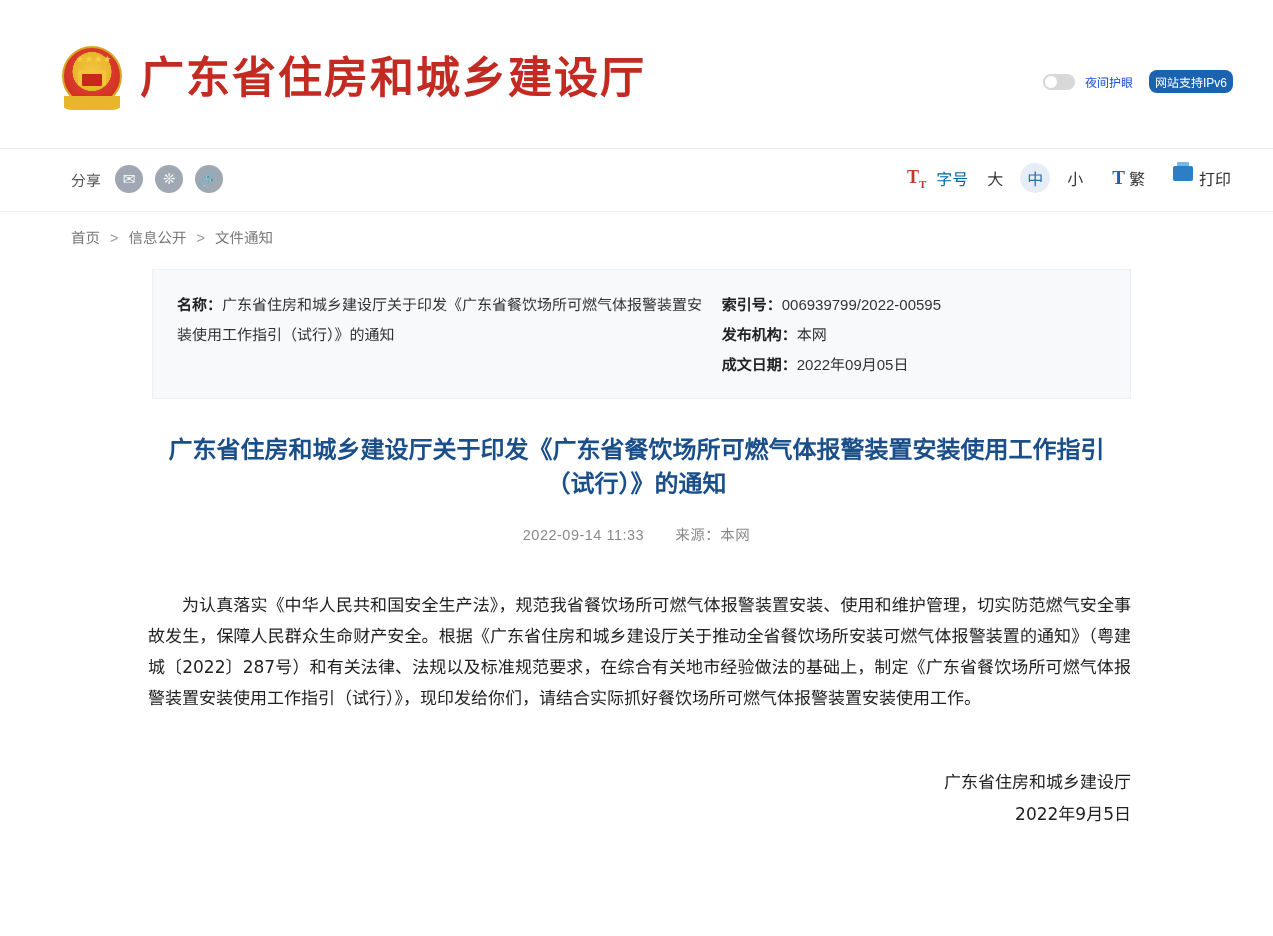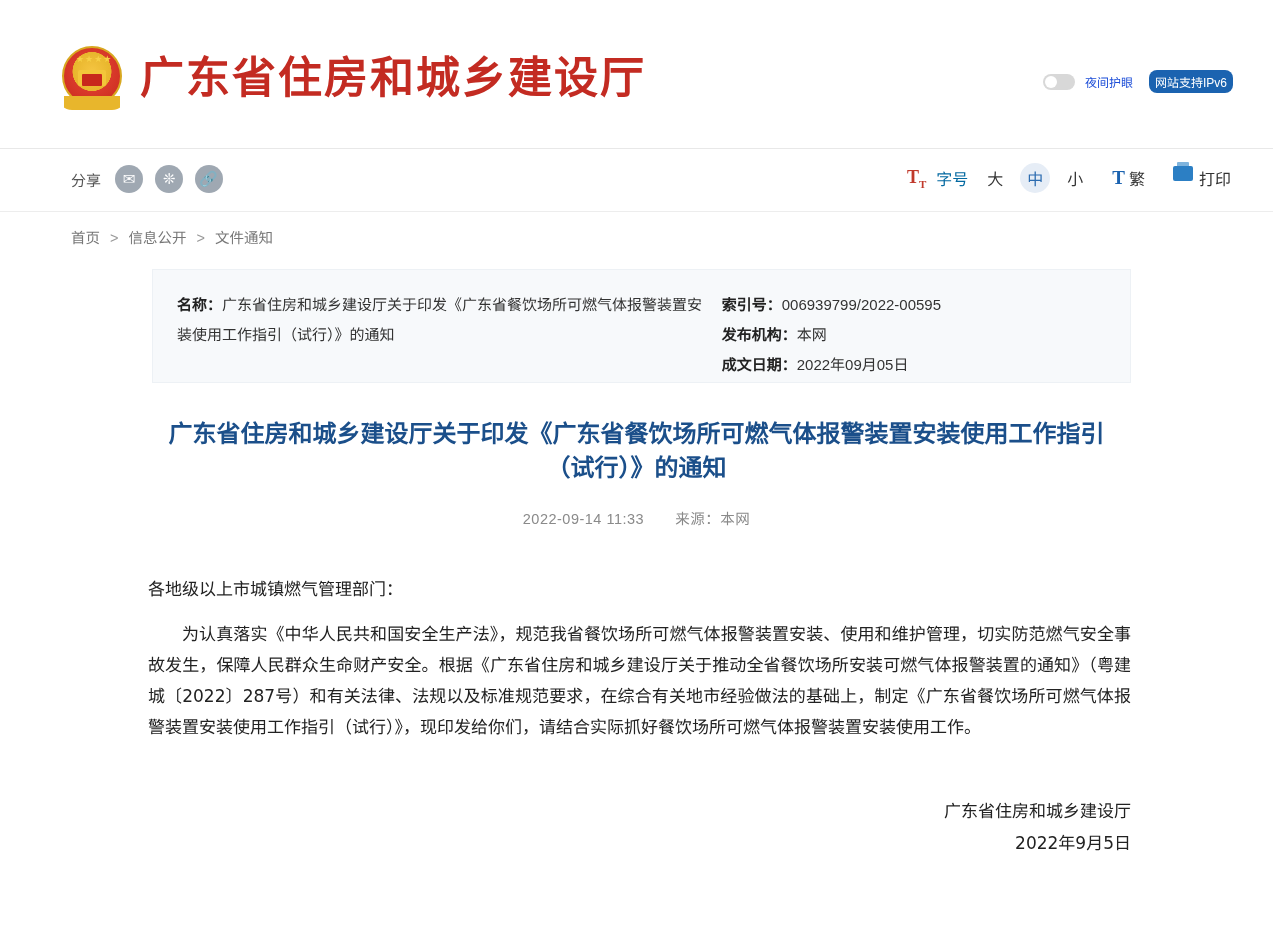--- a/index.html
+++ b/index.html
@@ -220,21 +220,21 @@
 
   
   .page-body {
     background: #ffffff;
     padding: 0 0 0 0;
   }
   .meta-card {
     margin: 22px 142px 12px 152px;
     background: #f7f9fb;
     border: 1px solid #edf1f5;
-    padding: 20px 24px 2px 24px;
+    padding: 20px 24px 18px 24px;
     display: flex;
     box-sizing: border-box;
   }
   .meta-col { font-size: 15px; line-height: 30px; color: #333; }
   .meta-col.left { width: 58%; padding-right: 14px; }
   .meta-col.right { width: 42%; }
   .meta-key { font-weight: bold; color: #222; }
 
   .doc-title {
     margin: 34px auto 0 auto;
@@ -353,21 +353,20 @@
 
   <div class="doc-title">广东省住房和城乡建设厅关于印发《广东省餐饮场所可燃气体报警装置安装使用工作指引（试行）》的通知</div>
 
   <div class="doc-subinfo">
     <span>2022-09-14  11:33</span>
     <span class="gap"></span>
     <span>来源：本网</span>
   </div>
 
   <div class="article">
-    <p>各地级以上市城镇燃气管理部门：</p>
     <p class="indent">为认真落实《中华人民共和国安全生产法》，规范我省餐饮场所可燃气体报警装置安装、使用和维护管理，切实防范燃气安全事故发生，保障人民群众生命财产安全。根据《广东省住房和城乡建设厅关于推动全省餐饮场所安装可燃气体报警装置的通知》（粤建城〔2022〕287号）和有关法律、法规以及标准规范要求，在综合有关地市经验做法的基础上，制定《广东省餐饮场所可燃气体报警装置安装使用工作指引（试行）》，现印发给你们，请结合实际抓好餐饮场所可燃气体报警装置安装使用工作。</p>
   </div>
 
   <div class="signature">
     <div>广东省住房和城乡建设厅</div>
     <div>2022年9月5日</div>
   </div>
 
 </div>
 

